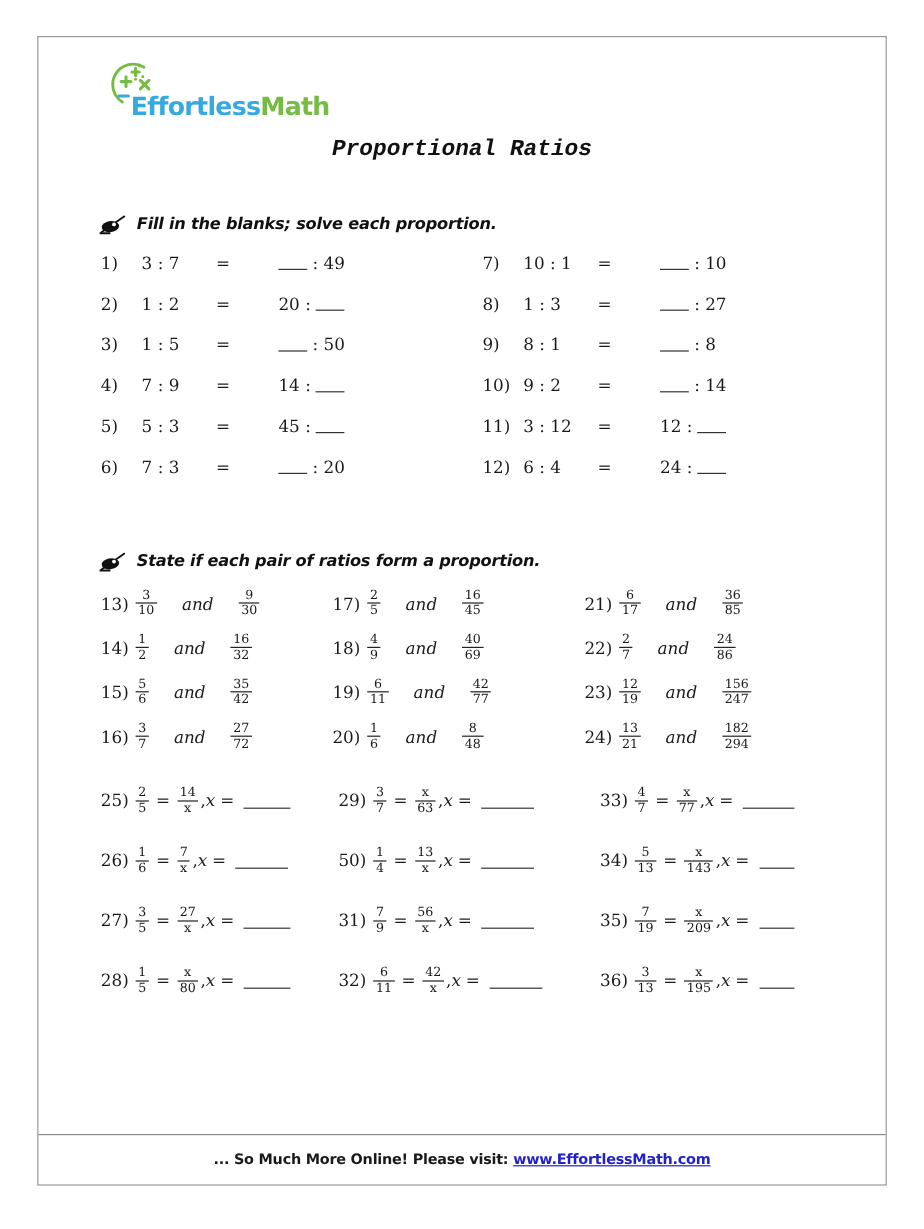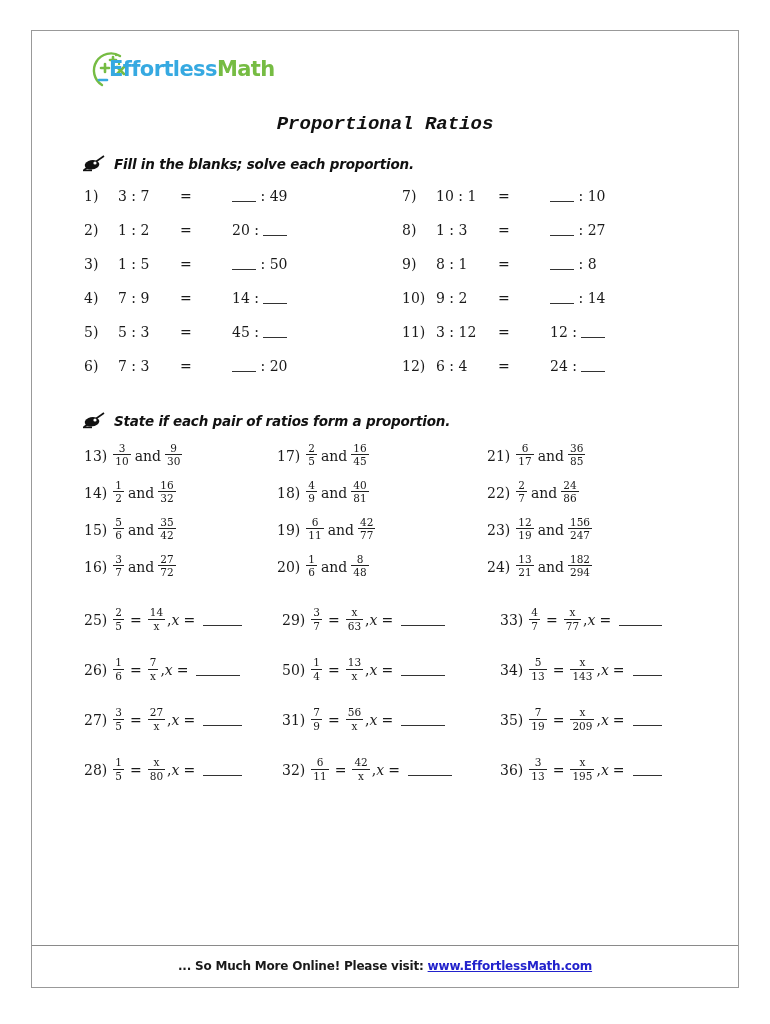--- a/index.html
+++ b/index.html
@@ -25,21 +25,21 @@
   
   .header {
     position: relative;
     height: 66px;
   }
   .logo-wrap {
     position: absolute;
     left: 58px;
     top: 18px;
     display: flex;
-    align-items: flex-start;
+    align-items: flex-end;
   }
   .logo-mark { width: 44px; height: 44px; margin-right: 1px; }
   .logo-text {
     font-family: "DejaVu Sans", sans-serif;
     font-weight: bold;
     font-size: 21px;
     letter-spacing: -0.6px;
     position: relative;
     top: 8px;
     left: -26px;
@@ -82,22 +82,21 @@
     font-weight: bold;
     font-style: italic;
     font-size: 19px;
     color: #111;
     margin-top: 16px;
   }
 
   
   .section-head {
     display: flex;
-    align-items: center;
-    margin: 20px 0 6px 48px;
+    margin: 44px 0 6px 48px;
   }
   .pen-icon { width: 26px; height: 17px; margin-right: 8px; flex: none; }
   .section-label {
     font-family: "DejaVu Sans", sans-serif;
     font-weight: bold;
     font-style: italic;
     font-size: 13.5px;
     color: #111;
     letter-spacing: -0.2px;
   }
@@ -159,22 +158,23 @@
     display: flex;
     align-items: center;
     height: 37px;
     font-family: "DejaVu Serif", serif;
     font-size: 14px;
     color: #1a1a1a;
   }
   .r2-num { margin-right: 4px; }
   .word-and {
     font-family: "DejaVu Serif", serif;
+    font-style: italic;
     font-size: 14px;
-    margin: 0 2px;
+    margin: 0 19px;
   }
 
   
   .s3 { margin-top: 10px; }
   .s3 .col { width: 210px; padding-left: 52px; }
   .s3 .col.c2 { padding-left: 40px; width: 210px; }
   .s3 .col.c3 { padding-left: 48px; }
   .row3 {
     display: flex;
     align-items: center;
@@ -419,21 +419,21 @@
       </div>
       <div class="row2">
         <span class="r2-num">18)</span>
         <span class="frac">
             <span class="n">4</span>
             <span class="d">9</span>
           </span>
         <span class="word-and">and</span>
         <span class="frac">
             <span class="n">40</span>
-            <span class="d">81</span>
+            <span class="d">69</span>
           </span>
       </div>
       <div class="row2">
         <span class="r2-num">19)</span>
         <span class="frac">
             <span class="n">6</span>
             <span class="d">11</span>
           </span>
         <span class="word-and">and</span>
         <span class="frac">

